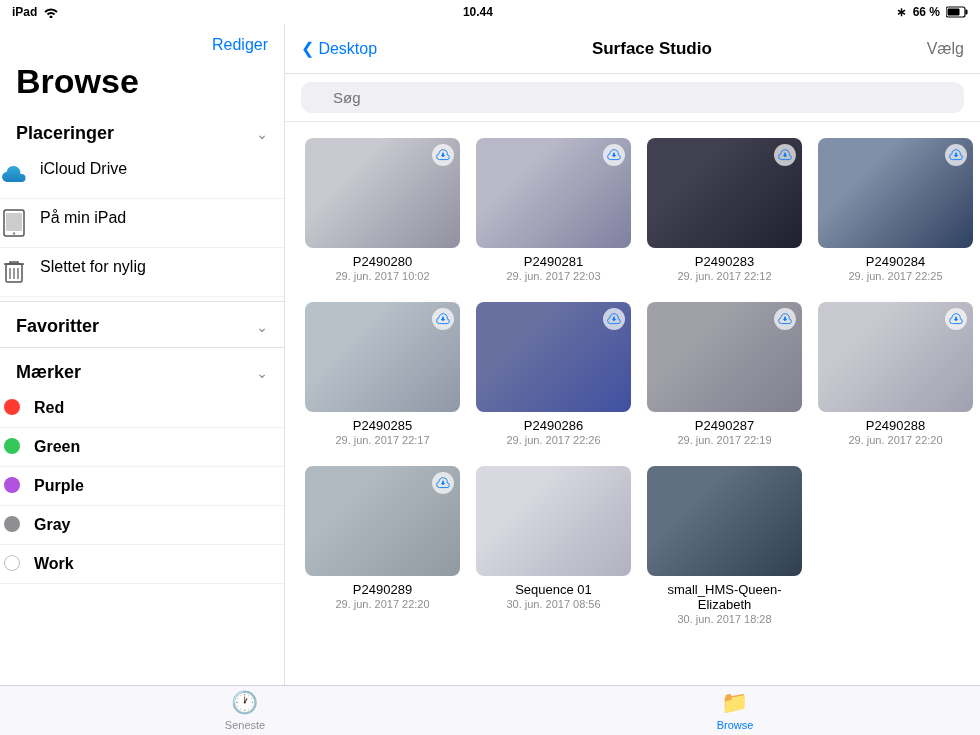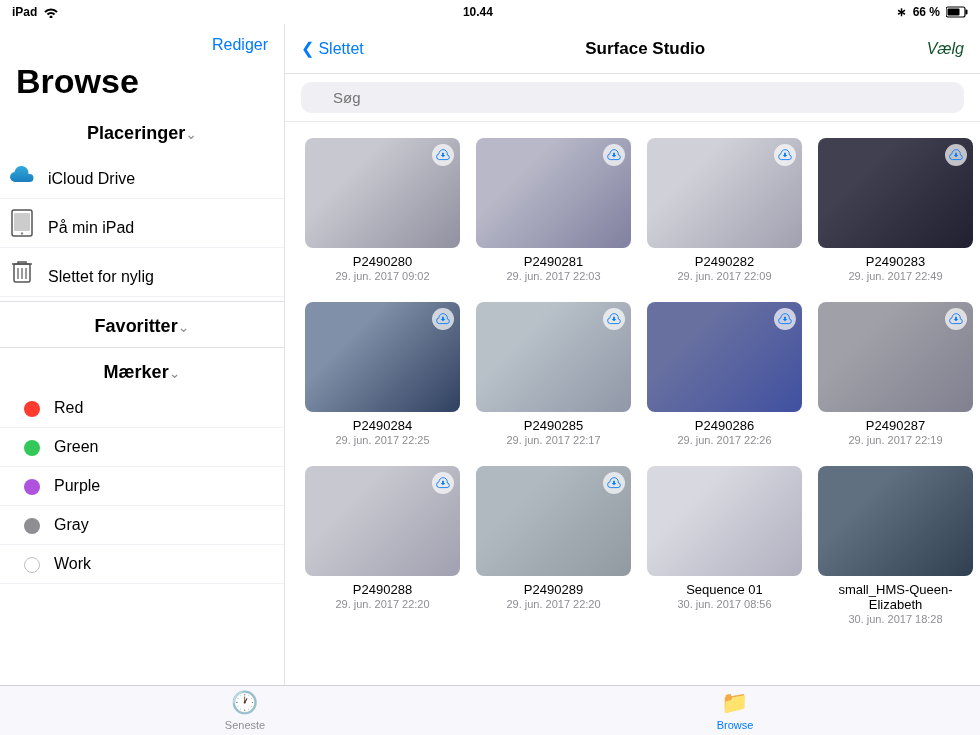--- a/index.html
+++ b/index.html
@@ -59,37 +59,37 @@
     .sidebar-title {
       font-size: 34px;
       font-weight: 700;
       padding: 0 16px 12px 16px;
       color: #000;
     }
 
     .sidebar-section-header {
       display: flex;
       align-items: center;
-      justify-content: center;
+      justify-content: space-between;
       padding: 10px 16px 6px 16px;
     }
     .sidebar-section-title {
       font-size: 18px;
       font-weight: 700;
       color: #000;
     }
     .chevron-icon {
       color: #8e8e93;
       font-size: 14px;
     }
 
     .sidebar-item {
       display: flex;
-      align-items: flex-end;
-      padding: 10px 8px;
+      align-items: flex-start;
+      padding: 10px 0;
       cursor: pointer;
       border-bottom: 1px solid #f0f0f5;
       gap: 12px;
     }
     .sidebar-item-icon {
       width: 28px;
       height: 28px;
       display: flex;
       align-items: center;
       justify-content: center;
@@ -113,25 +113,26 @@
       border-radius: 50%;
       flex-shrink: 0;
     }
     .color-dot.white-dot {
       border: 1.5px solid #c0c0c5;
     }
 
     
     .maerker-item {
       display: flex;
-      align-items: flex-end;
-      padding: 10px 24px;
+      align-items: flex-start;
+      padding: 10px 4px;
       cursor: pointer;
       border-bottom: 1px solid #f0f0f5;
       gap: 14px;
+      font-weight: bold;
     }
 
     
     .main-content {
       flex: 1;
       display: flex;
       flex-direction: column;
       background: #fff;
       overflow: hidden;
     }
@@ -152,24 +153,23 @@
       display: flex;
       align-items: center;
       gap: 4px;
     }
     .main-title {
       font-size: 17px;
       font-weight: 700;
       color: #000;
     }
     .select-btn {
-      color: #14532d;
+      color: #737373;
       font-size: 16px;
       cursor: pointer;
-      font-style: italic;
     }
 
     .search-bar {
       padding: 8px 16px;
       background: #fff;
       border-bottom: 1px solid #e8e8ed;
     }
     .search-input {
       width: 100%;
       background: #efeff4;
@@ -392,21 +392,21 @@
     <div class="maerker-item">
       <div class="color-dot white-dot" style="background:#fff;"></div>
       <span class="sidebar-item-label">Work</span>
     </div>
   </div>
 
   <div class="main-content">
     <div class="main-header">
       <div class="back-btn">
         <span>❮</span>
-        <span>Slettet</span>
+        <span>Desktop</span>
       </div>
       <span class="main-title">Surface Studio</span>
       <span class="select-btn">Vælg</span>
     </div>
 
     <div class="search-bar">
       <div class="search-wrapper">
         <span class="search-icon-wrap">🔍</span>
         <input class="search-input" type="text" placeholder="Søg" style="">
       </div>
@@ -417,57 +417,45 @@
     <div class="file-item">
           <div class="file-thumb thumb-1">
             <div class="cloud-icon">
               <svg width="14" height="14" viewBox="0 0 24 24" fill="none">
         <path d="M12 16l-4-4h2.5V8h3v4H16l-4 4z" fill="#007aff"></path>
         <path d="M19.35 10.04A7 7 0 0 0 5.07 10a5 5 0 0 0 .93 9.9H19a4 4 0 0 0 .35-7.96z" stroke="#007aff" stroke-width="1.5" fill="none"></path>
       </svg>
             </div>
           </div>
           <div class="file-name">P2490280</div>
-          <div class="file-date">29. jun. 2017 09:02</div>
+          <div class="file-date">29. jun. 2017 10:02</div>
         </div>
         <div class="file-item">
           <div class="file-thumb thumb-2">
             <div class="cloud-icon">
               <svg width="14" height="14" viewBox="0 0 24 24" fill="none">
         <path d="M12 16l-4-4h2.5V8h3v4H16l-4 4z" fill="#007aff"></path>
         <path d="M19.35 10.04A7 7 0 0 0 5.07 10a5 5 0 0 0 .93 9.9H19a4 4 0 0 0 .35-7.96z" stroke="#007aff" stroke-width="1.5" fill="none"></path>
       </svg>
             </div>
           </div>
           <div class="file-name">P2490281</div>
           <div class="file-date">29. jun. 2017 22:03</div>
         </div>
         <div class="file-item">
-          <div class="file-thumb thumb-3">
-            <div class="cloud-icon">
-              <svg width="14" height="14" viewBox="0 0 24 24" fill="none">
-        <path d="M12 16l-4-4h2.5V8h3v4H16l-4 4z" fill="#007aff"></path>
-        <path d="M19.35 10.04A7 7 0 0 0 5.07 10a5 5 0 0 0 .93 9.9H19a4 4 0 0 0 .35-7.96z" stroke="#007aff" stroke-width="1.5" fill="none"></path>
-      </svg>
-            </div>
-          </div>
-          <div class="file-name">P2490282</div>
-          <div class="file-date">29. jun. 2017 22:09</div>
-        </div>
-        <div class="file-item">
           <div class="file-thumb thumb-4">
             <div class="cloud-icon">
               <svg width="14" height="14" viewBox="0 0 24 24" fill="none">
         <path d="M12 16l-4-4h2.5V8h3v4H16l-4 4z" fill="#007aff"></path>
         <path d="M19.35 10.04A7 7 0 0 0 5.07 10a5 5 0 0 0 .93 9.9H19a4 4 0 0 0 .35-7.96z" stroke="#007aff" stroke-width="1.5" fill="none"></path>
       </svg>
             </div>
           </div>
           <div class="file-name">P2490283</div>
-          <div class="file-date">29. jun. 2017 22:49</div>
+          <div class="file-date">29. jun. 2017 22:12</div>
         </div>
         <div class="file-item">
           <div class="file-thumb thumb-5">
             <div class="cloud-icon">
               <svg width="14" height="14" viewBox="0 0 24 24" fill="none">
         <path d="M12 16l-4-4h2.5V8h3v4H16l-4 4z" fill="#007aff"></path>
         <path d="M19.35 10.04A7 7 0 0 0 5.07 10a5 5 0 0 0 .93 9.9H19a4 4 0 0 0 .35-7.96z" stroke="#007aff" stroke-width="1.5" fill="none"></path>
       </svg>
             </div>
           </div>

